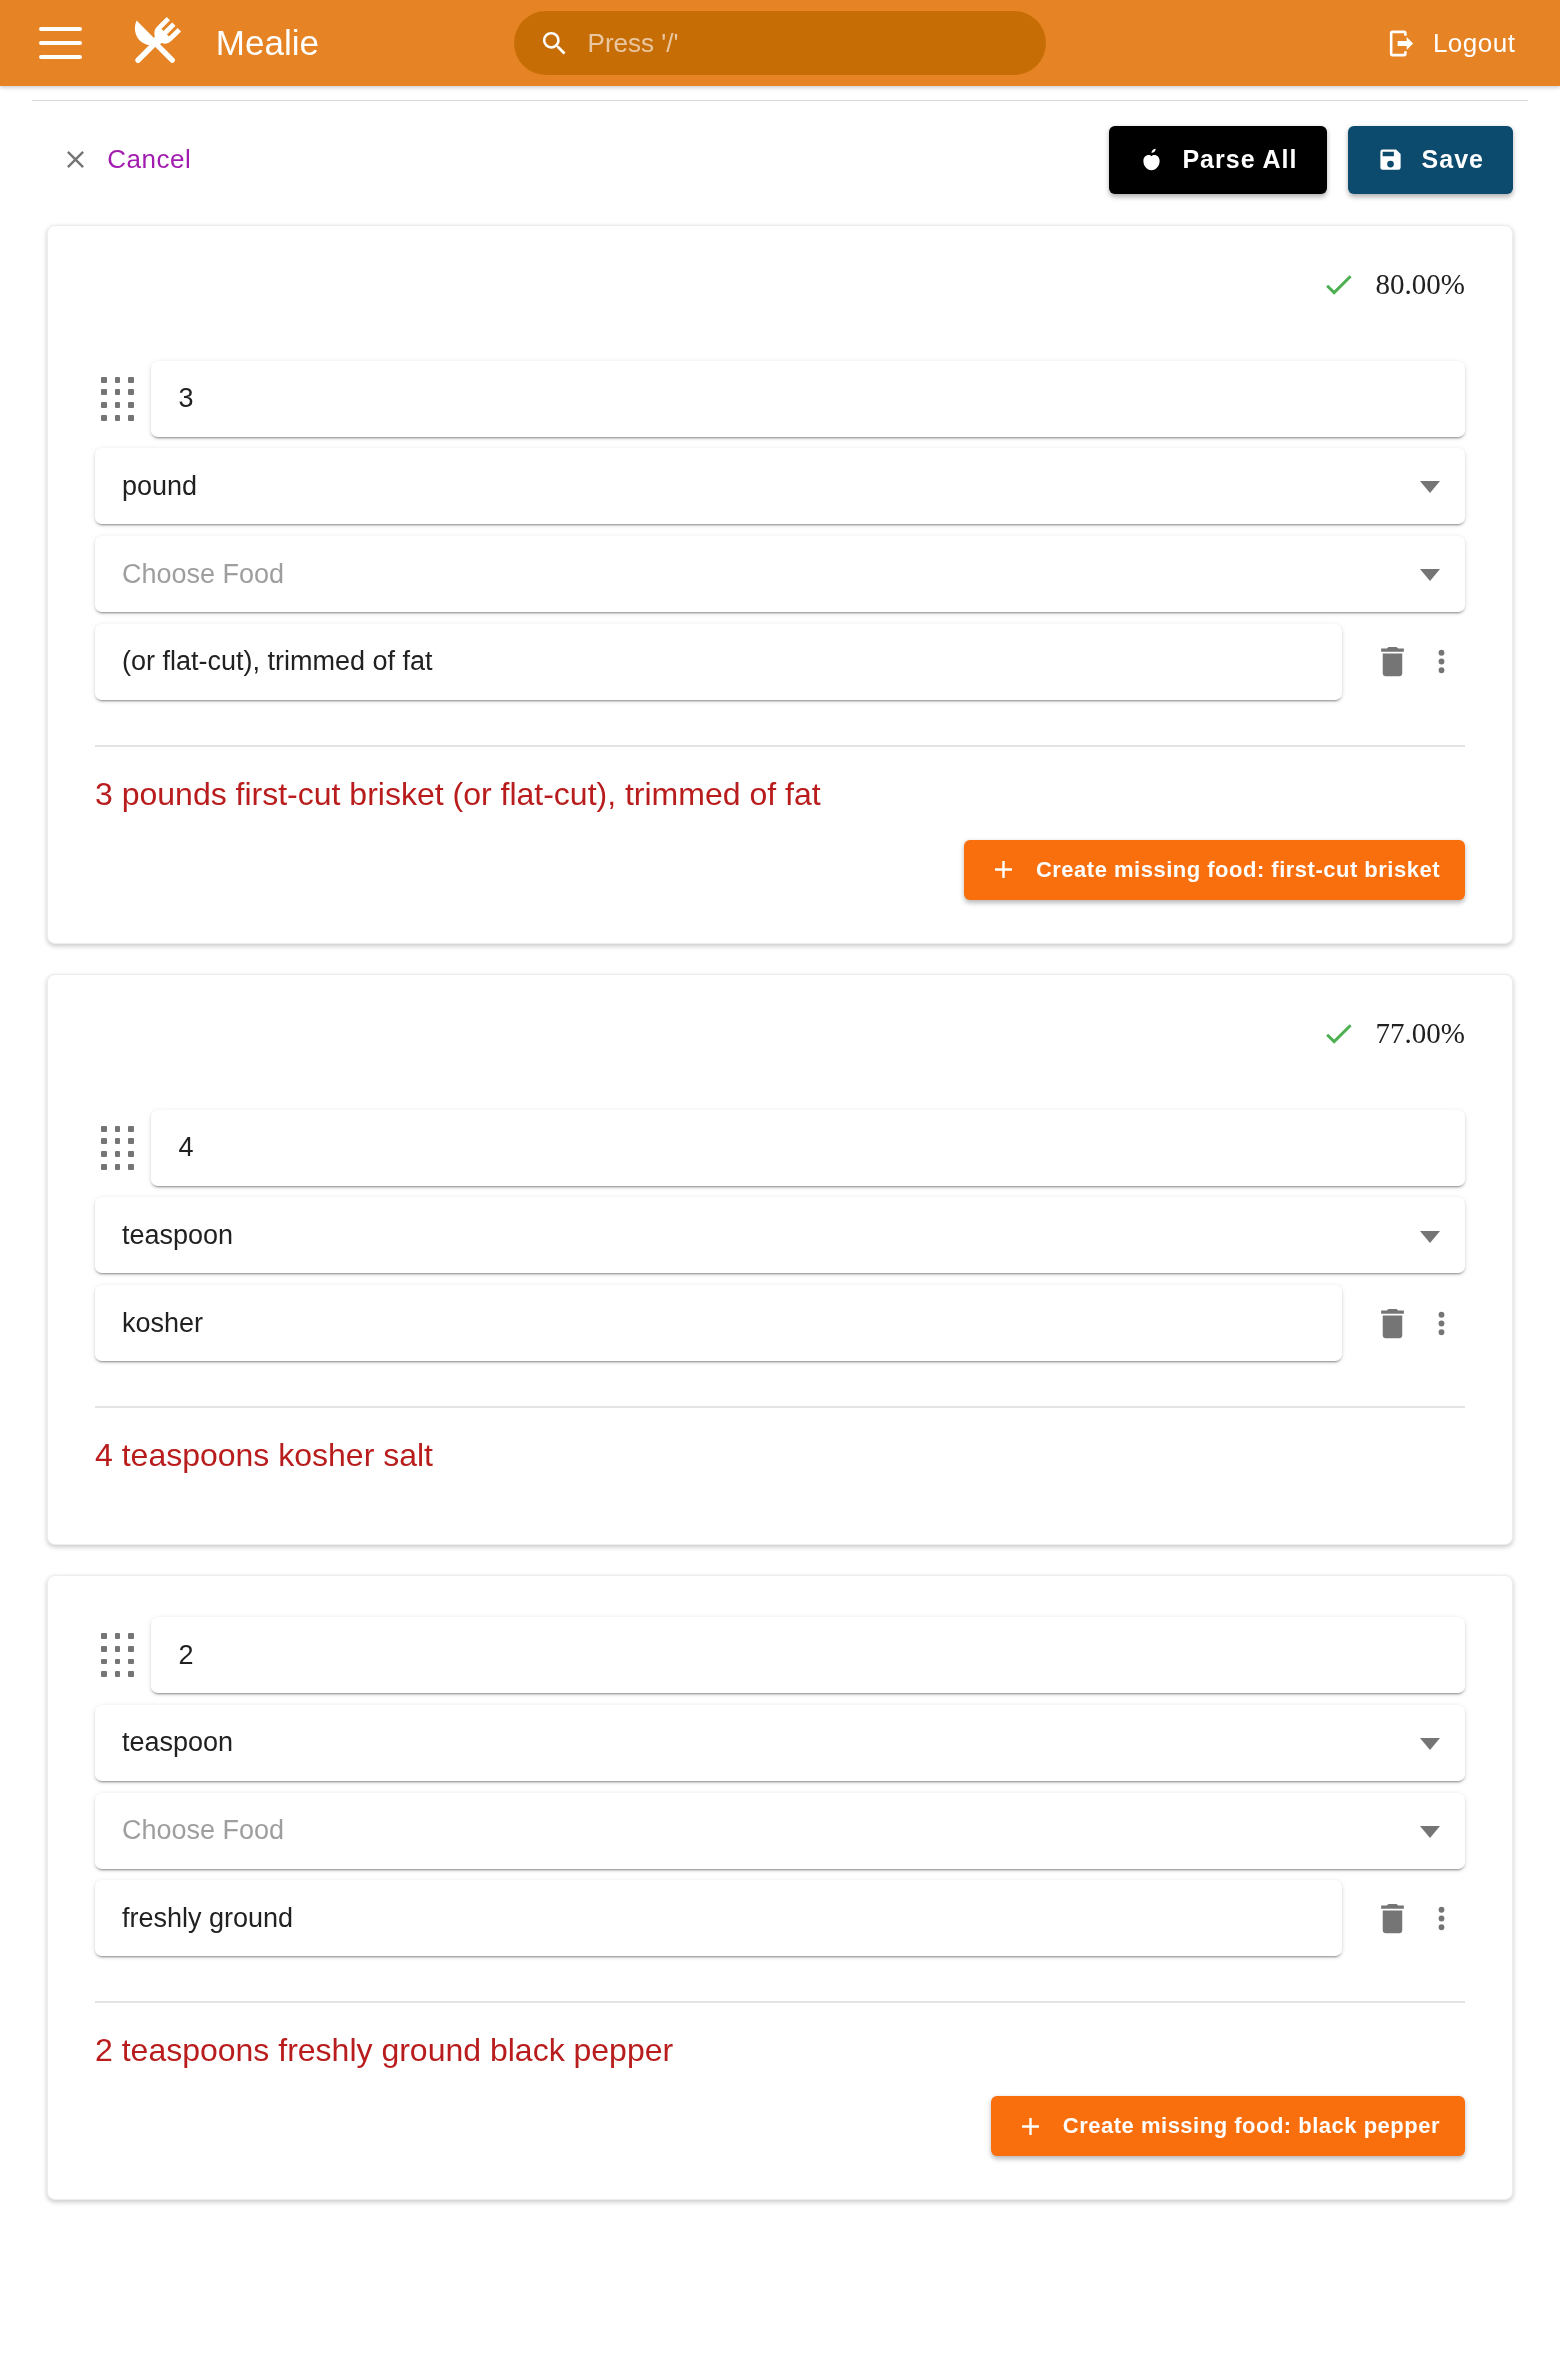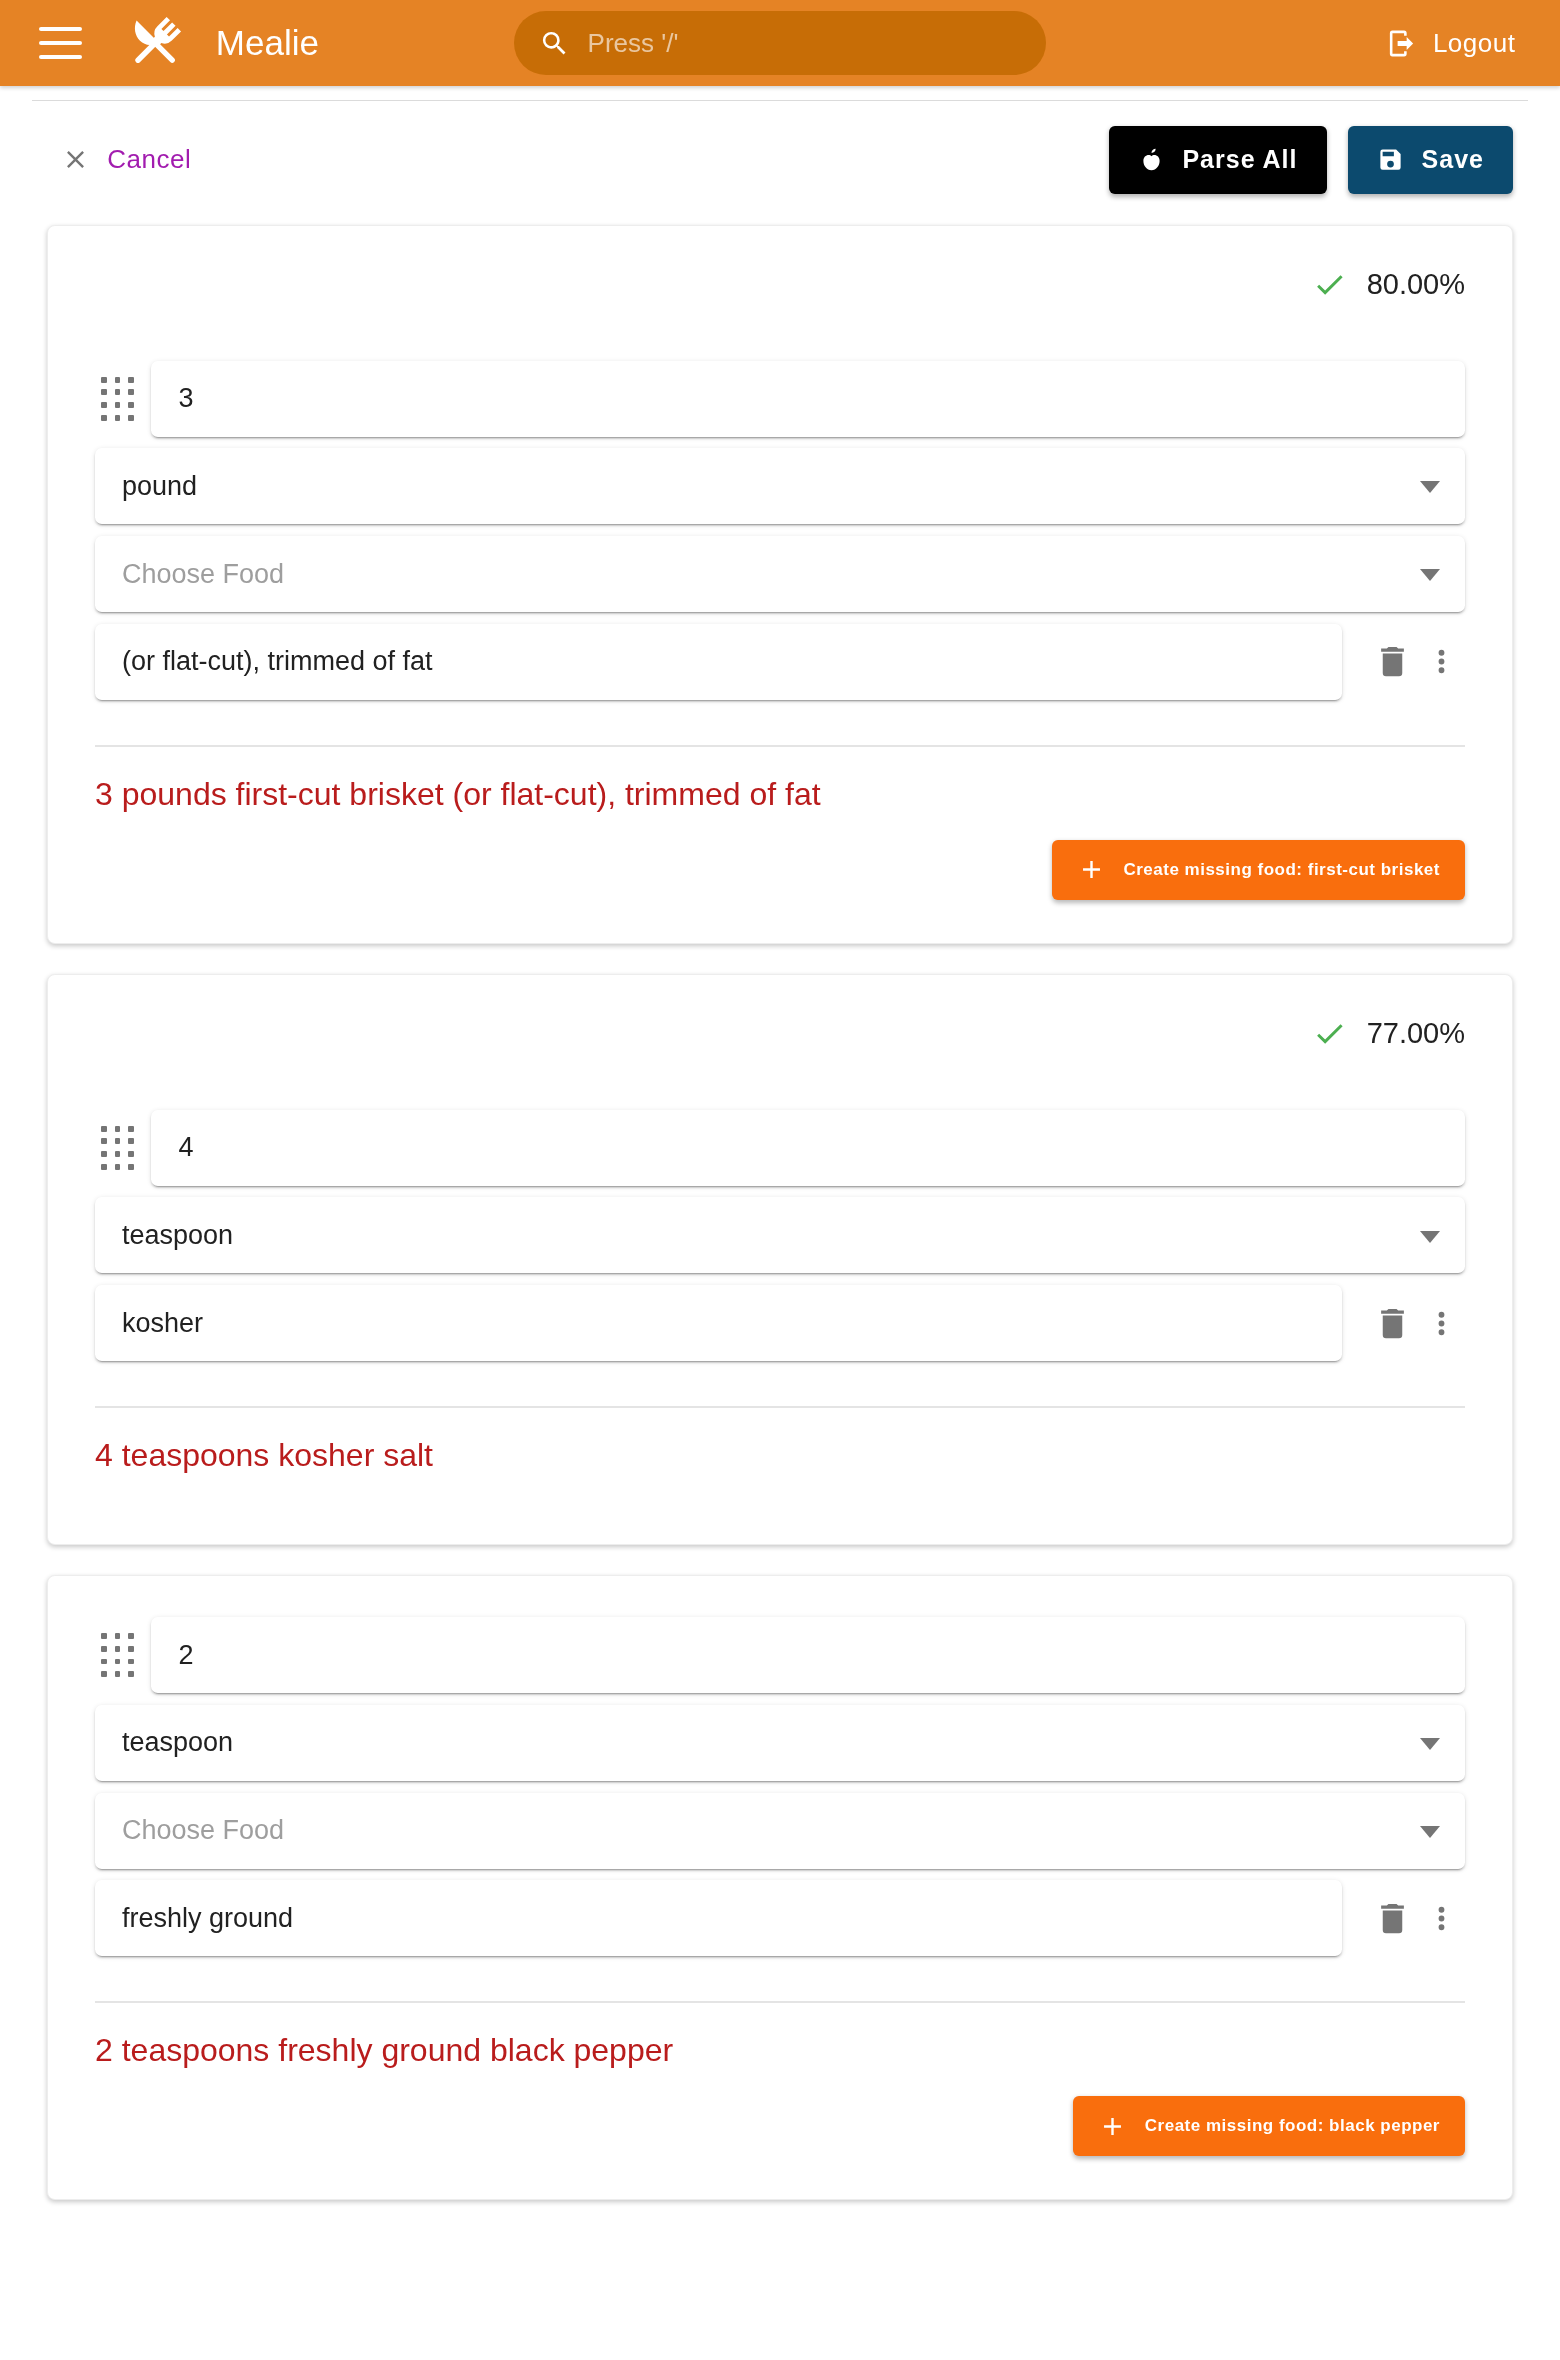--- a/index.html
+++ b/index.html
@@ -34,21 +34,21 @@
     box-shadow:0 2.9px 4.9px rgba(0,0,0,.3); font-family:inherit; }
   .btn.blue { background:#000000; margin-right:21.5px; }
   .btn.green { background:#0c4a6e; }
 
   
   .ingredient-list { padding:0 47px; }
   .card { background:#fff; border-radius:7.8px; border:1px solid #EDEDED;
     box-shadow:0 2px 4.9px rgba(0,0,0,.22); padding:41px 47px 43px 47px;
     margin-bottom:30px; }
   .confidence-row { display:flex; justify-content:flex-end; align-items:center;
-    gap:19.5px; margin-bottom:59px; }
+    gap:19.5px; margin-bottom:59px;font-family:Liberation Serif, serif; }
   .confidence-label { font-size:29px; color:#212121; }
 
   .qty-row { display:flex; align-items:center; margin-bottom:11.7px; }
   .drag-handle { width:35px; margin:0 15.6px 0 5.9px; display:grid;
     grid-template-columns:repeat(3,5.9px); grid-auto-rows:5.9px; gap:6.8px 7.8px; cursor:grab; }
   .drag-handle i { background:#757575; border-radius:1px; }
 
   .field { background:#fff; border-radius:6.8px; height:76px; display:flex;
     align-items:center; padding:0 27px; font-size:27px; color:#212121;
     box-shadow:0 2.9px 1px -2px rgba(0,0,0,.2), 0 2px 2px 0 rgba(0,0,0,.14),
@@ -64,21 +64,21 @@
   .select-field input { padding-right:49px; cursor:pointer; }
 
   .note-row { display:flex; margin-bottom:45px; }
   .note-row .field { flex:1; margin-right:25px; }
   .icon-btn { background:none; border:none; cursor:pointer; padding:5.9px; }
   .card-divider { border-top:2px solid #E4E4E4; }
   .original-text { font-size:32px; color:#b91c1c; margin:29px 0 27px 0; }
   .missing-row { display:flex; justify-content:flex-end; }
   .missing-btn { display:flex; align-items:center; gap:17.6px; background:#F96E0D;
     color:#fff; border:none; border-radius:5.9px; height:60px; padding:0 25px;
-    font-size:17px; font-weight:700; letter-spacing:0.5px; cursor:pointer;
+    font-size:22px; font-weight:700; letter-spacing:0.5px; cursor:pointer;
     box-shadow:0 2.9px 4.9px rgba(0,0,0,.28); font-family:inherit; }
 
   svg { display:block; }
 </style>
 </head>
 <body>
 
 <header class="app-bar">
   <div class="hamburger">
     <span></span>

